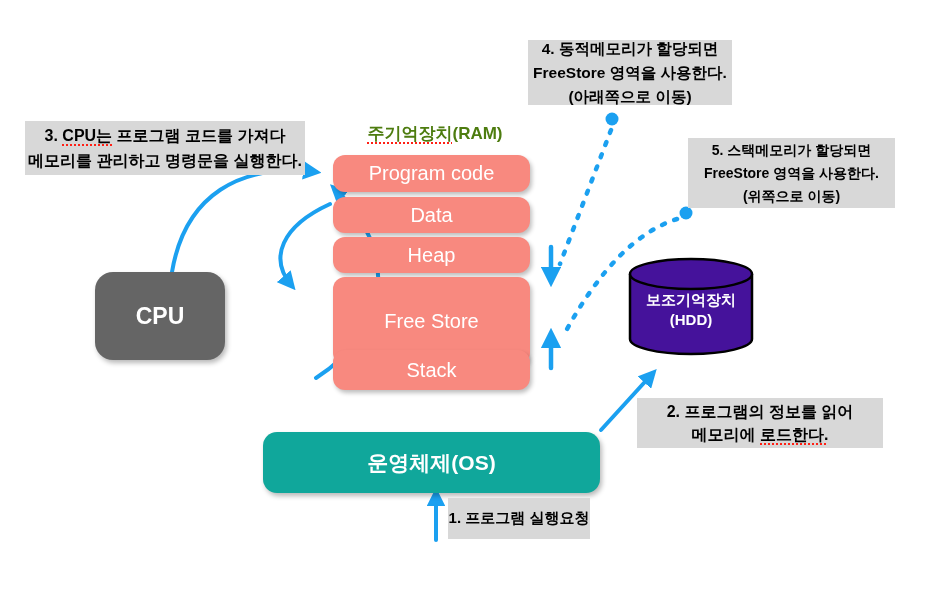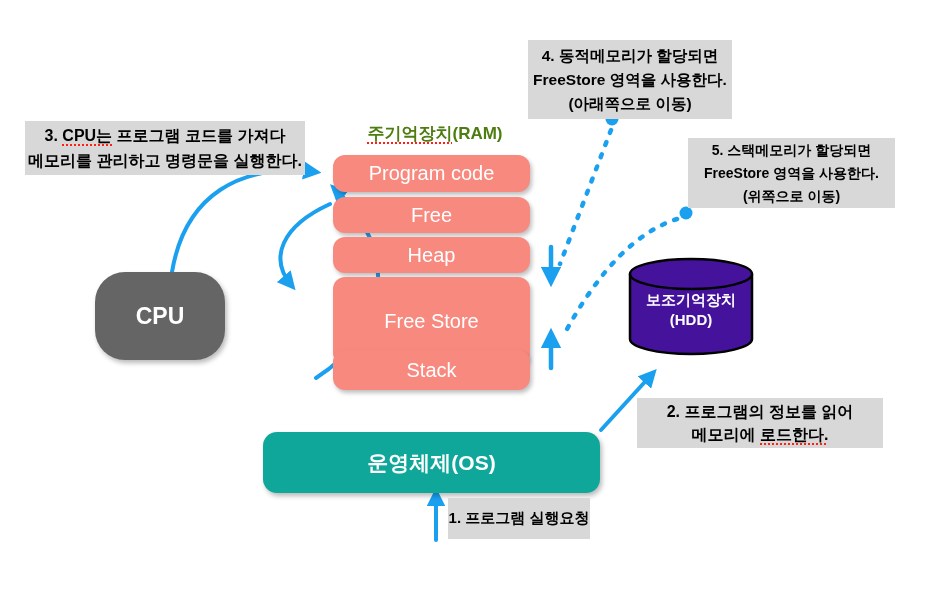--- a/index.html
+++ b/index.html
@@ -71,41 +71,41 @@
 
     <path d="M630 274 L630 339 A61 15 0 0 0 752 339 L752 274" style="fill:var(--c-hdd,#45129B);" stroke="#000" stroke-width="2.5"></path>
     <ellipse cx="691" cy="274" rx="61" ry="15" style="fill:var(--c-hdd,#45129B);" stroke="#000" stroke-width="2.5"></ellipse>
   </svg>
 
   <div class="abs ann" style="left:25px;top:113px;width:280px;height:54px;font-size:16px;line-height:25px;margin-top:8px;">
     <div class="line"><span>3. </span><span class="spell">CPU는</span><span> 프로그램 코드를 가져다</span></div>
     <div class="line">메모리를 관리하고 명령문을 실행한다.</div>
   </div>
 
-  <div class="abs ann" style="left:528px;top:40px;width:204px;height:79px;font-size:15.5px;line-height:24px;">
+  <div class="abs ann" style="left:528px;top:40px;width:204px;height:65px;font-size:15.5px;line-height:24px;">
     <div class="line">4. 동적메모리가 할당되면</div>
     <div class="line">FreeStore 영역을 사용한다.</div>
     <div class="line">(아래쪽으로 이동)</div>
   </div>
 
   <div class="abs ann" style="left:688px;top:138px;width:207px;height:70px;font-size:14px;line-height:23px;">
     <div class="line">5. 스택메모리가 할당되면</div>
     <div class="line">FreeStore 영역을 사용한다.</div>
     <div class="line">(위쪽으로 이동)</div>
   </div>
 
   <div id="ram-title" class="abs" style="left:340px;top:122px;width:190px;"><span class="spell">주기억장치</span><span>(RAM)</span></div>
 
   <div class="segment" style="top:155px;height:37px;">Program code</div>
-  <div class="segment" style="top:197px;height:36px;">Free</div>
+  <div class="segment" style="top:197px;height:36px;">Data</div>
   <div class="segment" style="top:237px;height:36px;">Heap</div>
   <div class="segment" style="top:277px;height:88px;">Free Store</div>
   <div class="segment" style="top:350px;height:40px;">Stack</div>
 
-  <div class="abs node" style="left:95px;top:272px;width:130px;height:88px;border-radius:30px;background:var(--c-cpu,#656565);font-size:23px;font-weight:bold;">CPU</div>
+  <div class="abs node" style="left:95px;top:272px;width:130px;height:88px;border-radius:18px;background:var(--c-cpu,#656565);font-size:23px;font-weight:bold;">CPU</div>
 
   <div id="hdd-label" class="abs" style="left:630px;top:290px;width:122px;">
     <div>보조기억장치</div>
     <div>(HDD)</div>
   </div>
 
   <div class="abs ann" style="left:637px;top:398px;width:246px;height:50px;font-size:16px;line-height:23px;">
     <div class="line">2. 프로그램의 정보를 읽어</div>
     <div class="line"><span>메모리에 </span><span class="spell">로드한다.</span></div>
   </div>

